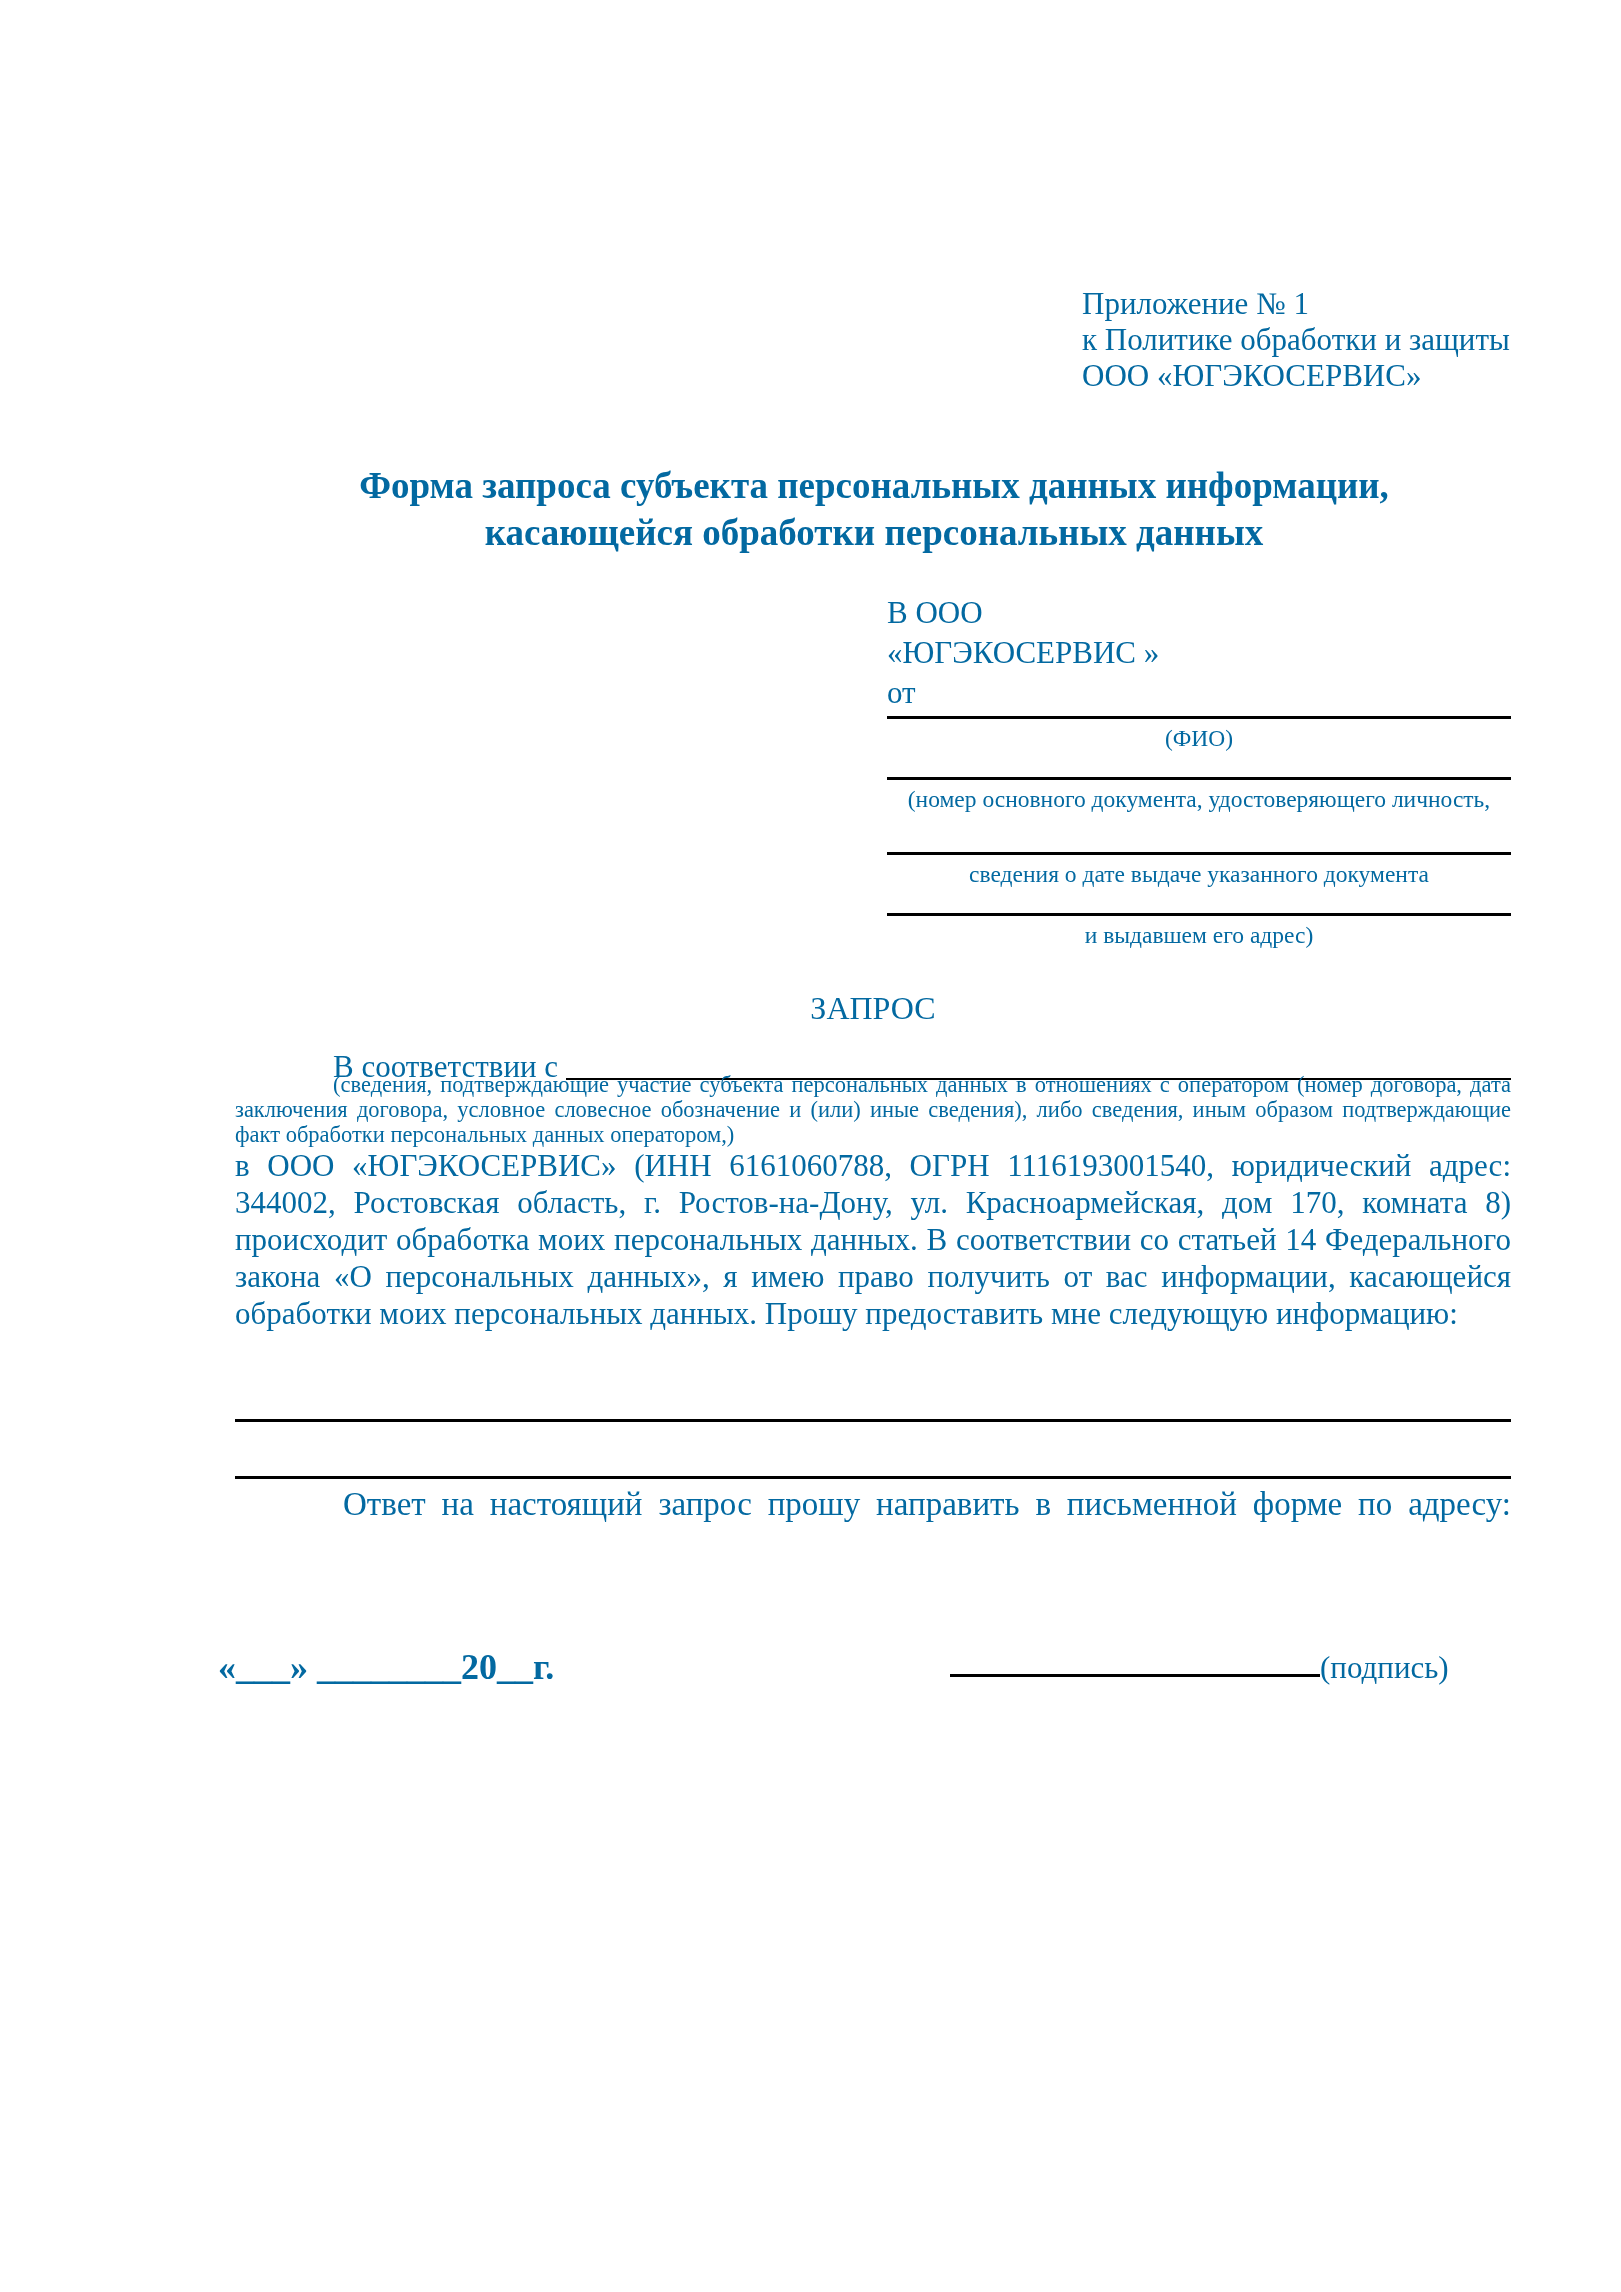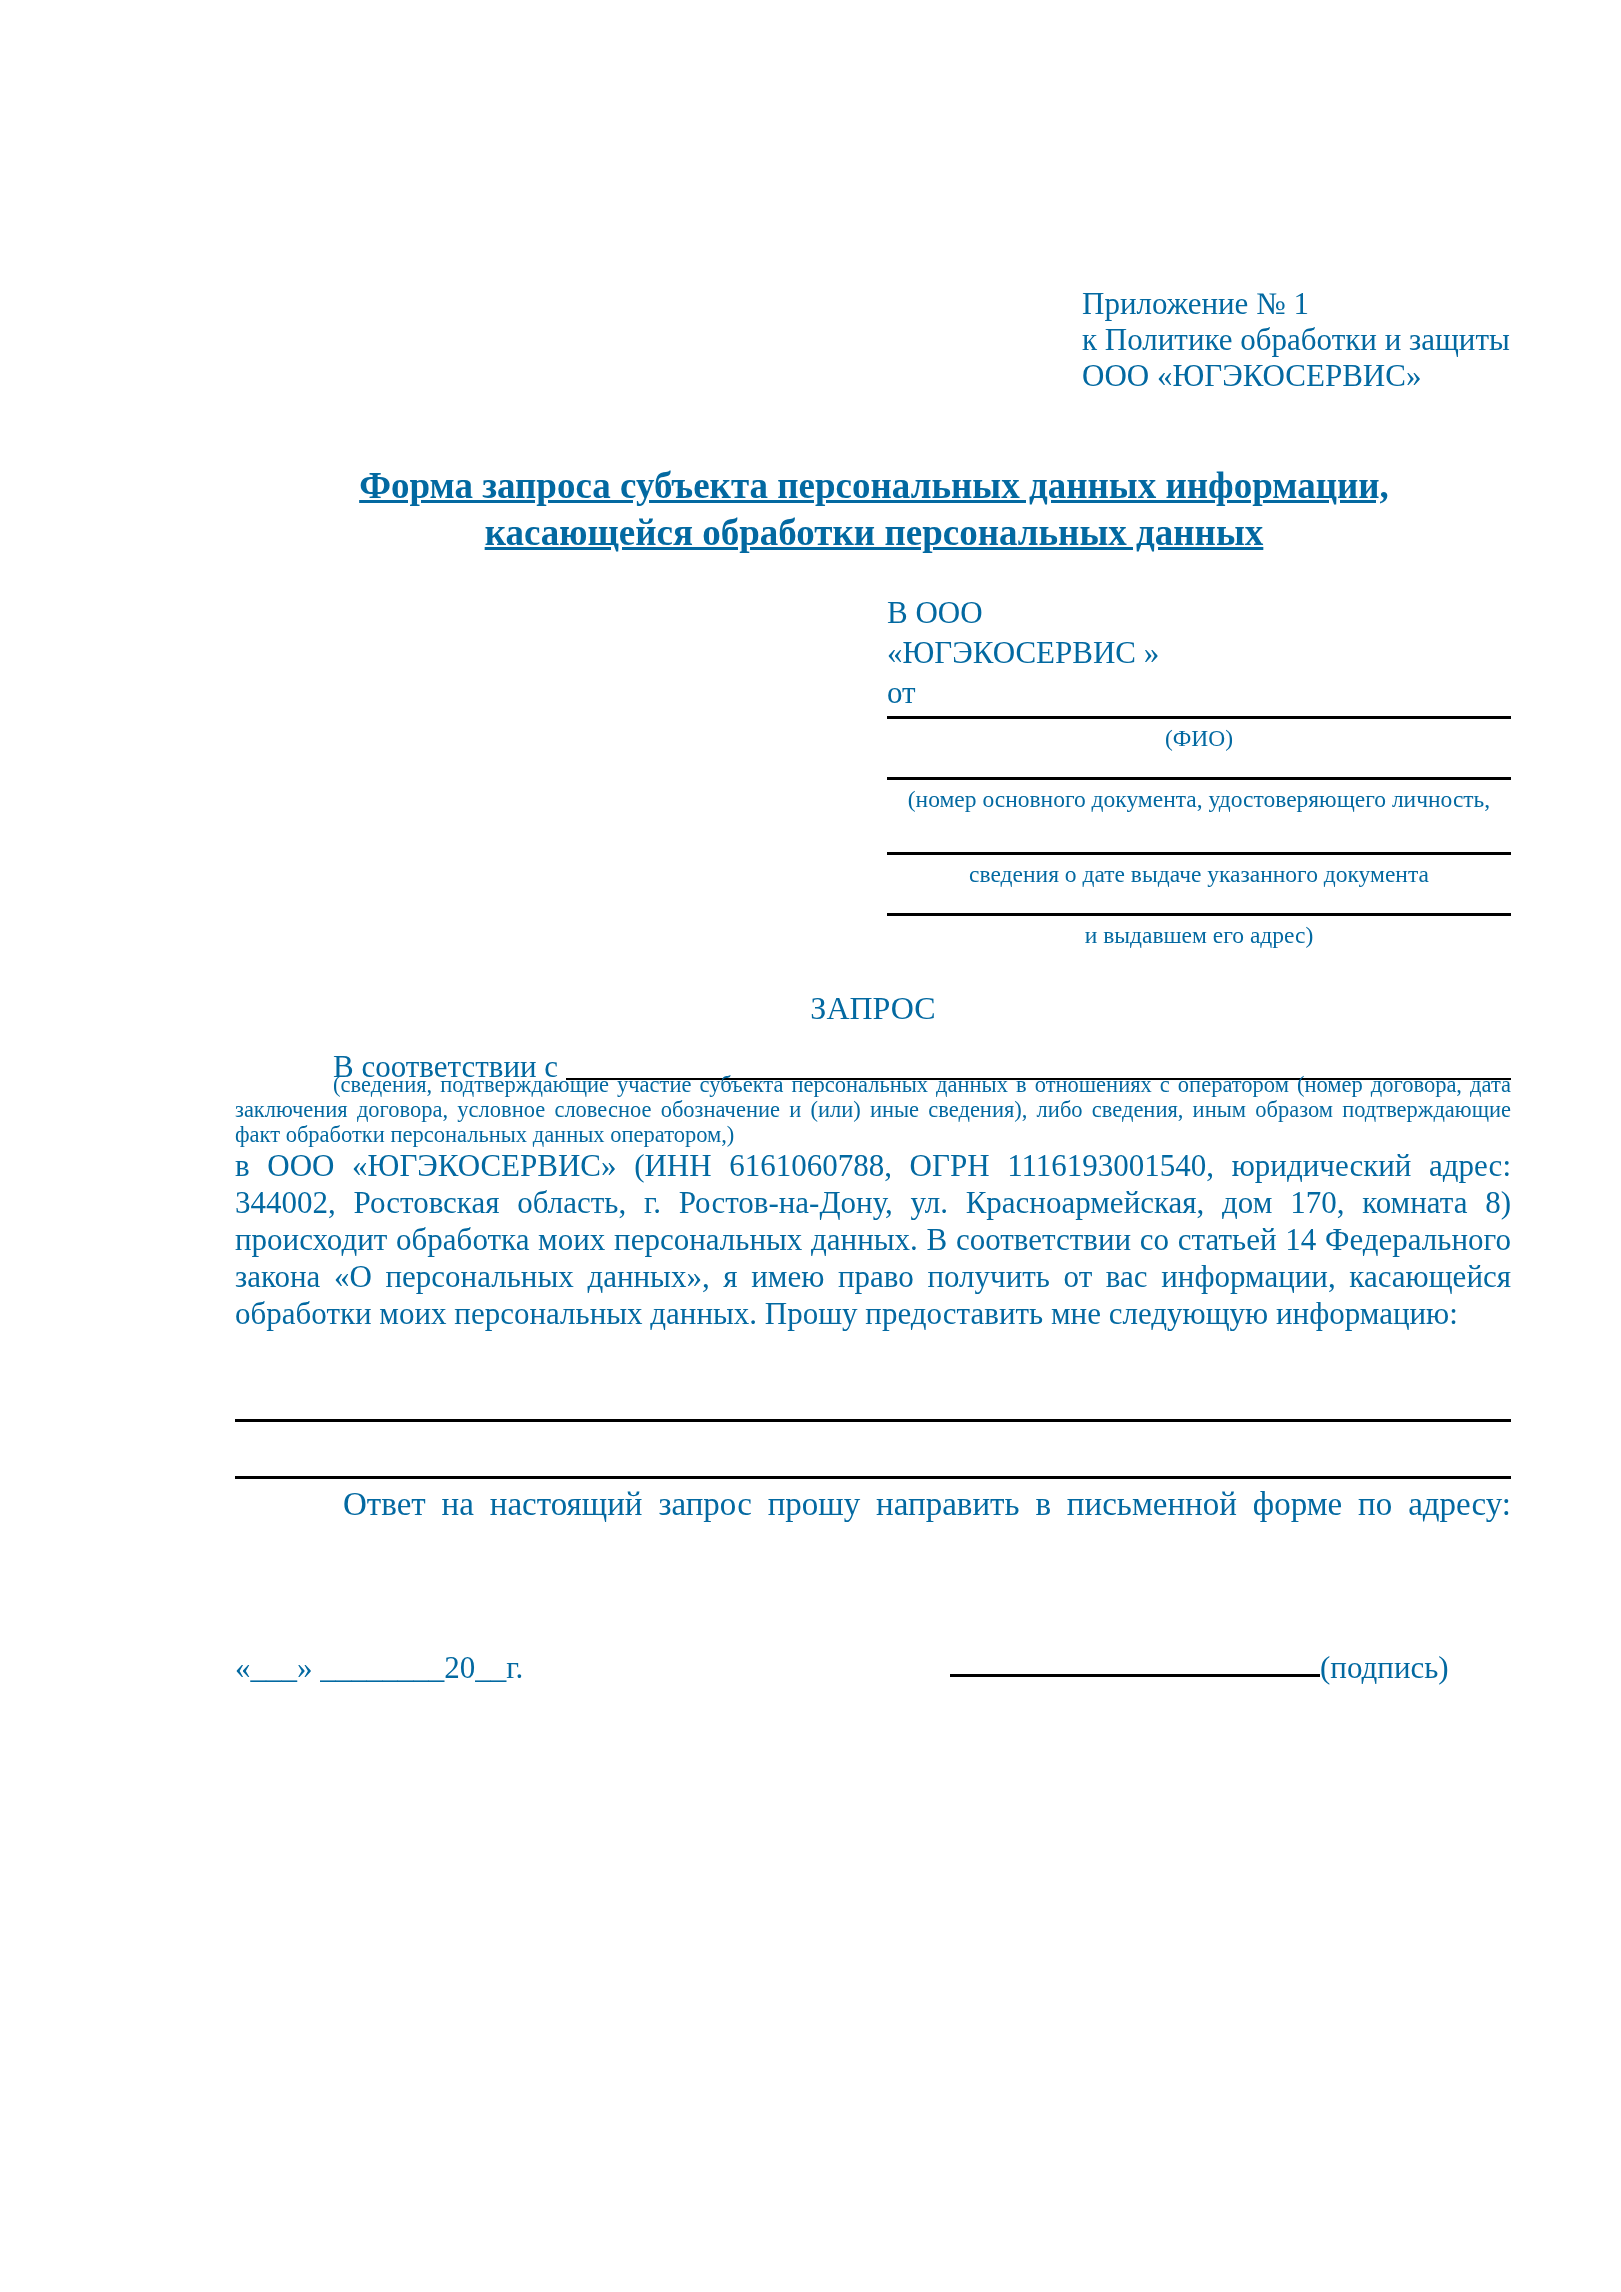--- a/index.html
+++ b/index.html
@@ -12,21 +12,21 @@
     font-family: "Liberation Serif", "DejaVu Serif", serif;
     overflow: hidden;
   }
   .abs { position: absolute; }
 
   .annex { left: 1082px; top: 286px; width: 441px; font-size: 31px; line-height: 36px; white-space: nowrap; }
 
   .doc-title {
     left: 173px; top: 462px; width: 1402px;
     text-align: center; font-weight: 700;
-    font-size: 37px; line-height: 47px; text-decoration: underline;
+    font-size: 37px; line-height: 47px;
   }
 
   .addressee { left: 887px; top: 593px; font-size: 31px; line-height: 40px; white-space: nowrap; }
 
   .rule { background: #000000; height: 2.9px; }
   .field-rule { left: 887px; width: 624px; }
   .field-caption {
     left: 887px; width: 624px;
     text-align: center; font-size: 23.5px; line-height: 25.5px; white-space: nowrap;
   }
@@ -54,21 +54,21 @@
   .reply-par {
     left: 235px; top: 1486px; width: 1276px;
     font-size: 33px; line-height: 37px;
     text-align: justify; text-align-last: justify; text-indent: 108px;
     white-space: nowrap;
   }
 
   .reply-tail-row { left: 235px; top: 1525px; width: 1276px; display: flex; font-size: 31px; line-height: 37px; }
   .reply-tail-row .tail-text { white-space: nowrap; flex: 0 0 auto; }
 
-  .date-line { left: 235px; top: 1649px; font-size: 31px; line-height: 37px; white-space: nowrap; }
+  .date-line { left: 218px; top: 1649px; font-size: 36px; line-height: 37px; white-space: nowrap; font-weight: bold; }
   .sig-rule { left: 950px; top: 1674px; width: 370px; }
   .sig-caption { left: 1320px; top: 1649px; font-size: 31px; line-height: 37px; white-space: nowrap; }
 </style>
 </head>
 <body>
 
 <div class="page">
 
   <div class="abs annex">
     <div>Приложение № 1</div>

